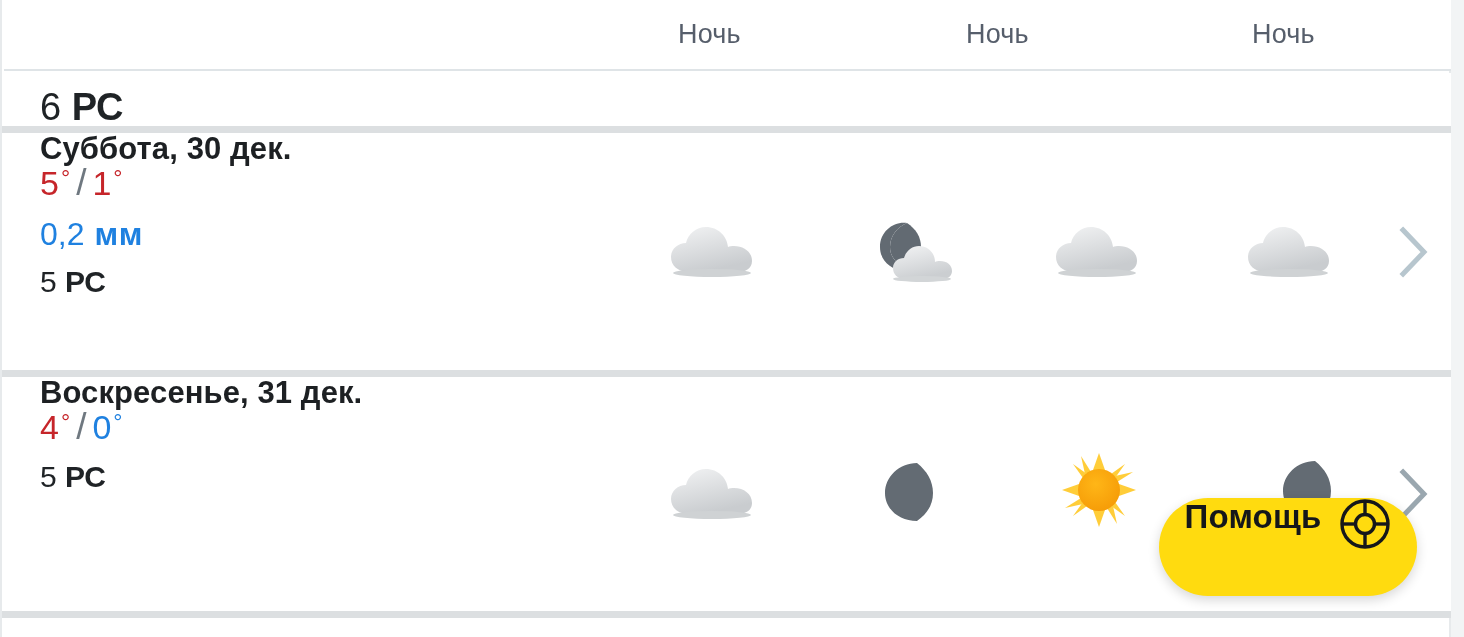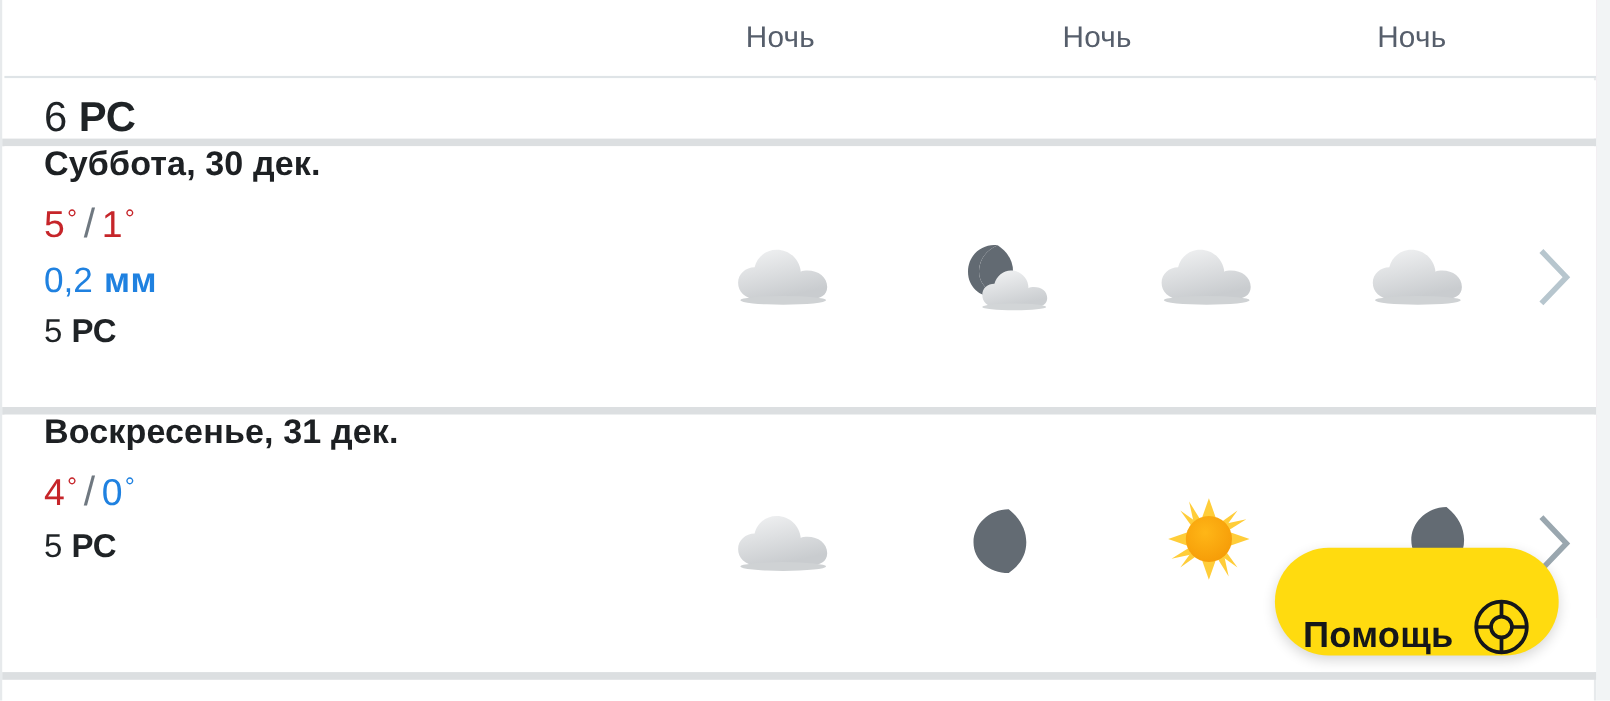--- a/index.html
+++ b/index.html
@@ -100,21 +100,20 @@
   }
   .day-title{
     font-size:31px;
     font-weight:bold;
     color:#1d2023;
     letter-spacing:.1px;
     white-space:nowrap;
     line-height:1.0;
   }
   .temps{
-    margin-top:20px;
     font-size:34px;
     line-height:1.0;
     white-space:nowrap;
   }
   .t-hi{ color:#c6252a; }
   .t-lo-warm{ color:#c6252a; }
   .t-lo-cold{ color:#1f81e0; }
   .deg{ font-size:23px; vertical-align:9px; padding-left:2px;}
   .slash{
     color:#6f7880;
@@ -167,21 +166,21 @@
 
   
   .help-btn{
     position:absolute;
     left:1159px; top:498px;
     width:258px; height:98px;
     background:#ffdb0f;
     border-radius:49px;
     box-shadow:0 4px 12px rgba(0,0,0,.16);
     display:flex;
-    align-items:flex-end;
+    align-items:flex-start;
     justify-content:center;
     gap:18px;
     cursor:pointer;
     z-index:40;
   }
   .help-label{
     font-size:33px;
     font-weight:bold;
     color:#15171a;
     letter-spacing:.2px;

